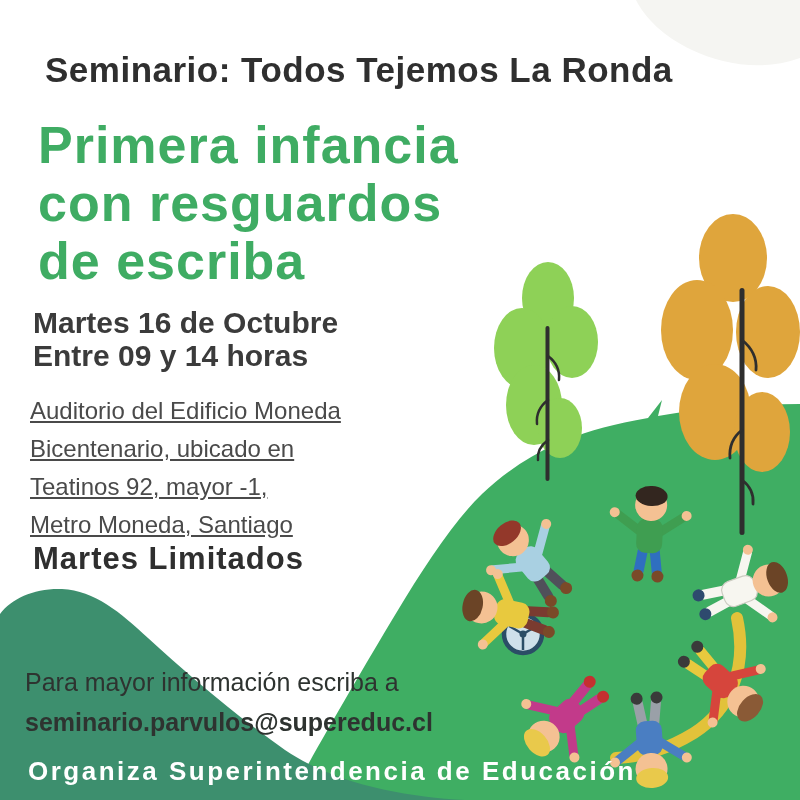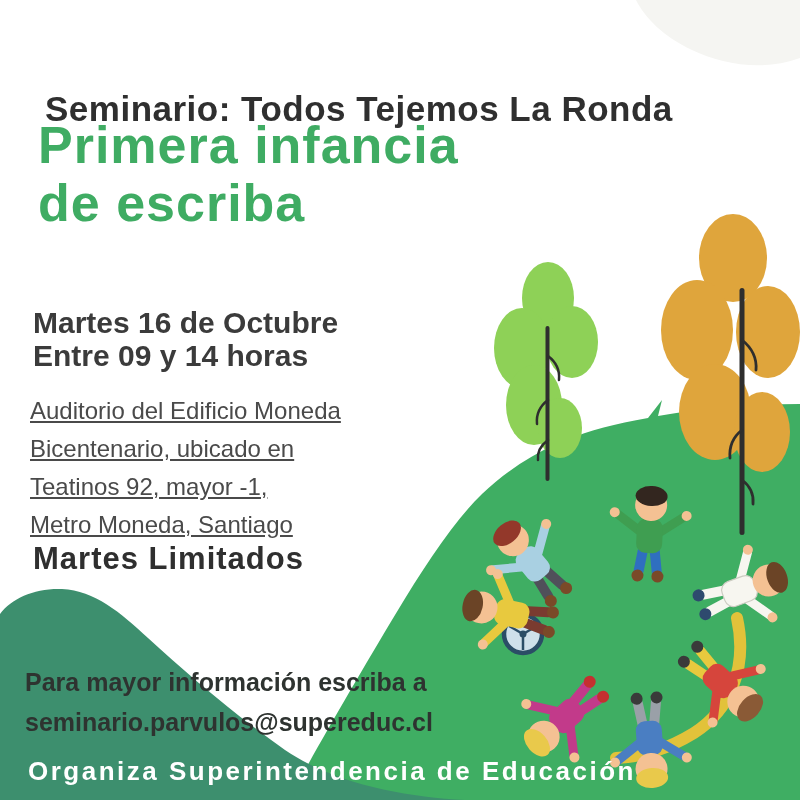--- a/index.html
+++ b/index.html
@@ -6,31 +6,30 @@
   .poster{
     position:relative;width:800px;height:800px;margin:0 auto;
     background:#ffffff;overflow:hidden;
     font-family:"Liberation Sans", sans-serif;
   }
   .art{position:absolute;left:0;top:0;width:800px;height:800px;}
   .txt{position:absolute;white-space:nowrap;}
   .kicker{
     left:45px;top:50px;font-size:35px;font-weight:bold;letter-spacing:.5px;
     color:var(--kicker-text,#2f2f2f);
-    margin-top:39px;
   }
   .title{left:38px;top:116px;line-height:58px;font-size:52px;font-weight:bold;
     letter-spacing:1px;color:var(--title-green,#3fac63);}
   .date{left:33px;top:306px;line-height:33px;font-size:30px;font-weight:bold;
     color:var(--dark-text,#3b3b3b);}
   .venue{left:30px;top:392px;line-height:38px;font-size:24px;font-weight:normal;
     color:var(--body-text,#4a4a4a);text-decoration:underline;}
   .capacity{left:33px;top:541px;font-size:31px;font-weight:bold;letter-spacing:1px;
     color:var(--kicker-text,#2f2f2f);}
-  .contact1{left:25px;top:668px;font-size:25px;font-weight:bold;
+  .contact1{left:25px;top:668px;font-size:25px;font-weight:normal;
     color:var(--contact-text,#2e3330);}
   .contact2{left:25px;top:708px;font-size:25px;font-weight:bold;
     color:var(--contact-text,#2e3330);}
   .organizer{left:28px;top:756px;font-size:26px;font-weight:bold;letter-spacing:2.5px;
     color:var(--white-text,#ffffff);}
 </style>
 </head>
 <body>
 
 <div class="poster">
@@ -174,20 +173,21 @@
           <circle cx="0" cy="-22" r="16" fill="#f4c193"></circle>
           <ellipse cx="0" cy="-31" rx="16" ry="10" fill="#e9c94b"></ellipse>
         </g>
       </g>
   </svg>
 
   <div class="txt kicker">Seminario: Todos Tejemos La Ronda</div>
 
   <div class="title" style="position:absolute;">
     <div class="txt" style="position:static;">Primera infancia</div>
+    <div class="txt" style="position:static;">con resguardos</div>
     <div class="txt" style="position:static;">de escriba</div>
   </div>
 
   <div class="date" style="position:absolute;">
     <div>Martes 16 de Octubre</div>
     <div>Entre 09 y 14 horas</div>
   </div>
 
   <div class="venue" style="position:absolute;">
     <div>Auditorio del Edificio Moneda</div>

